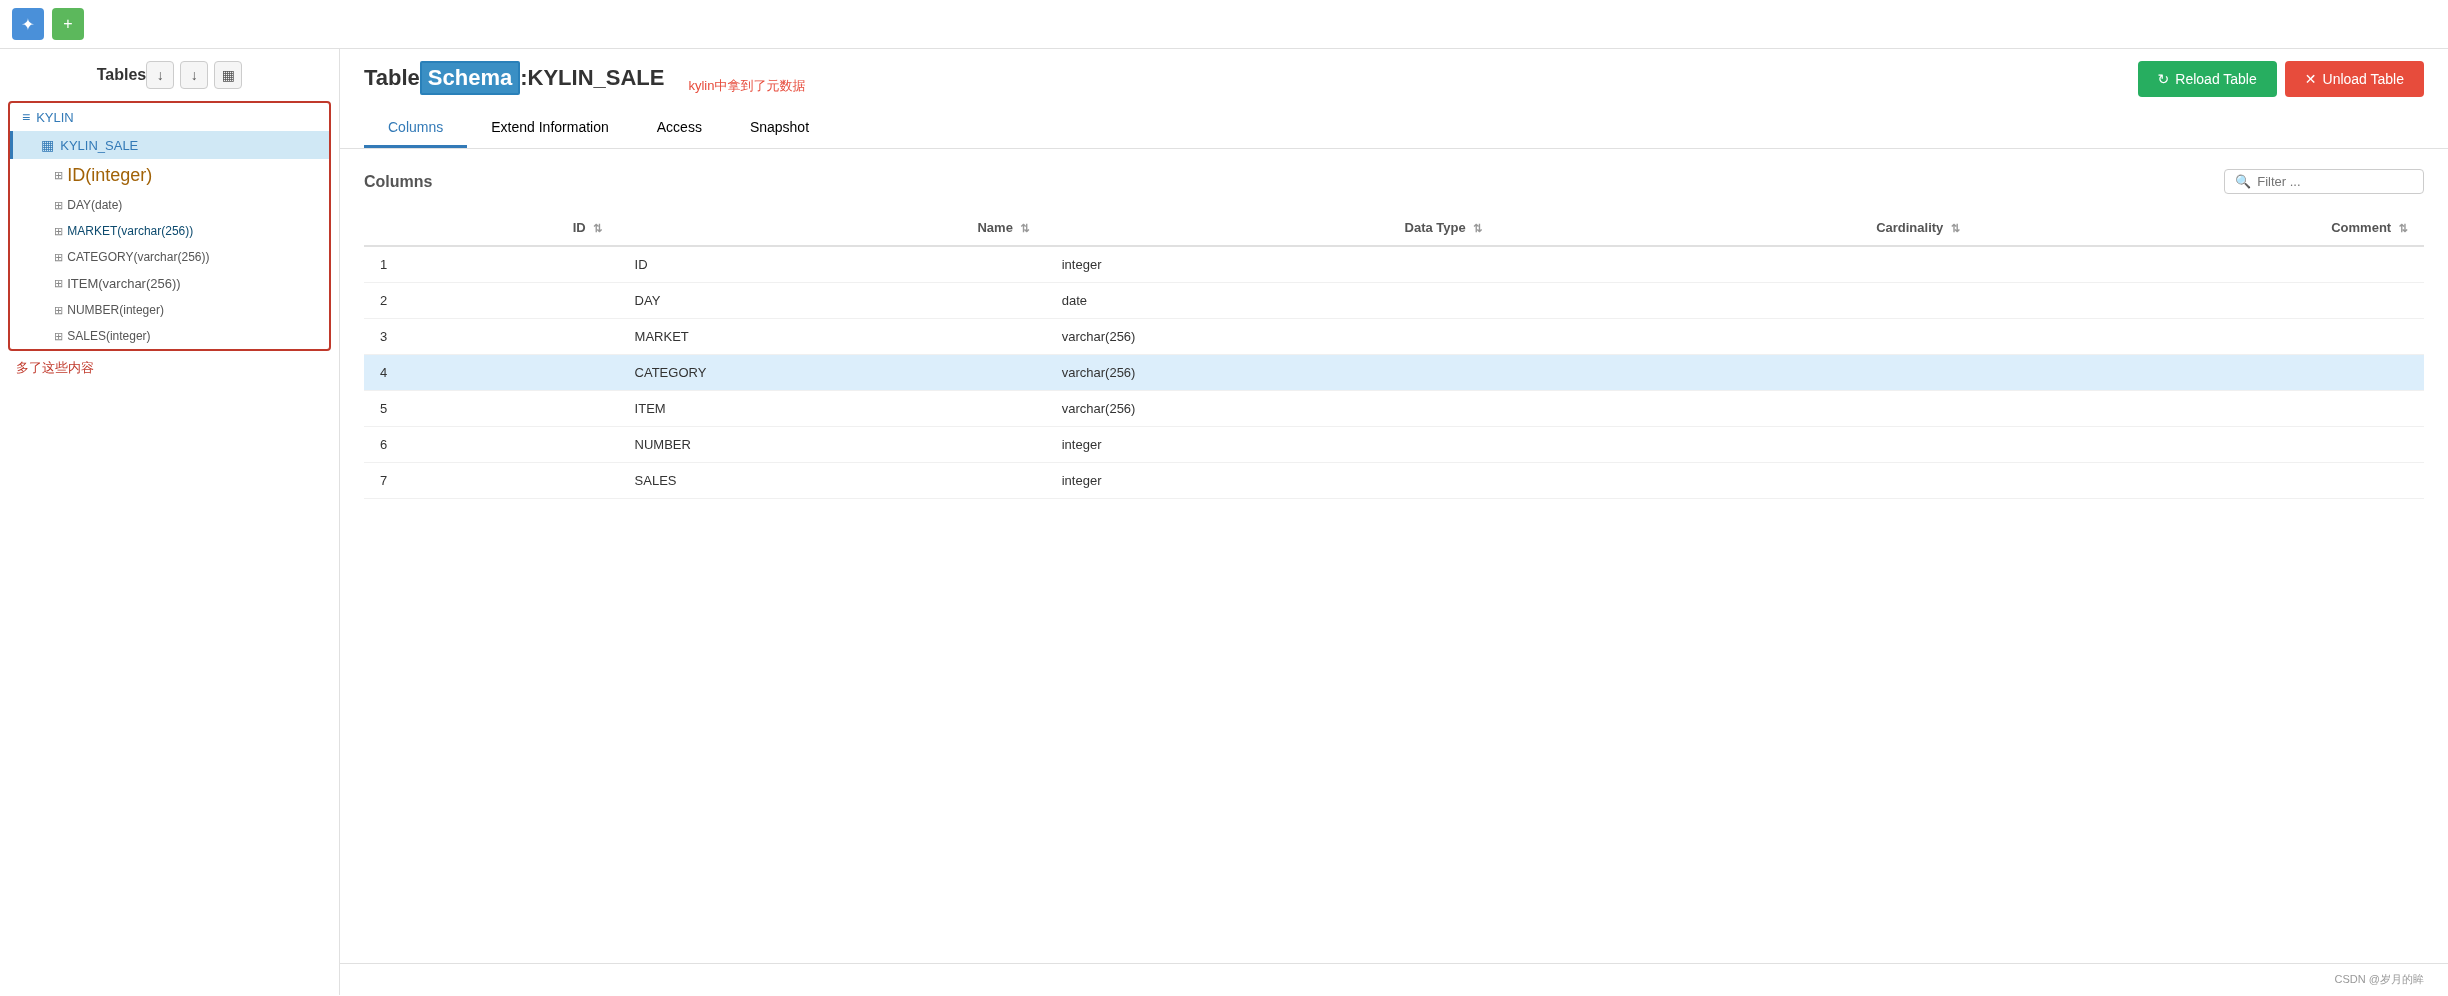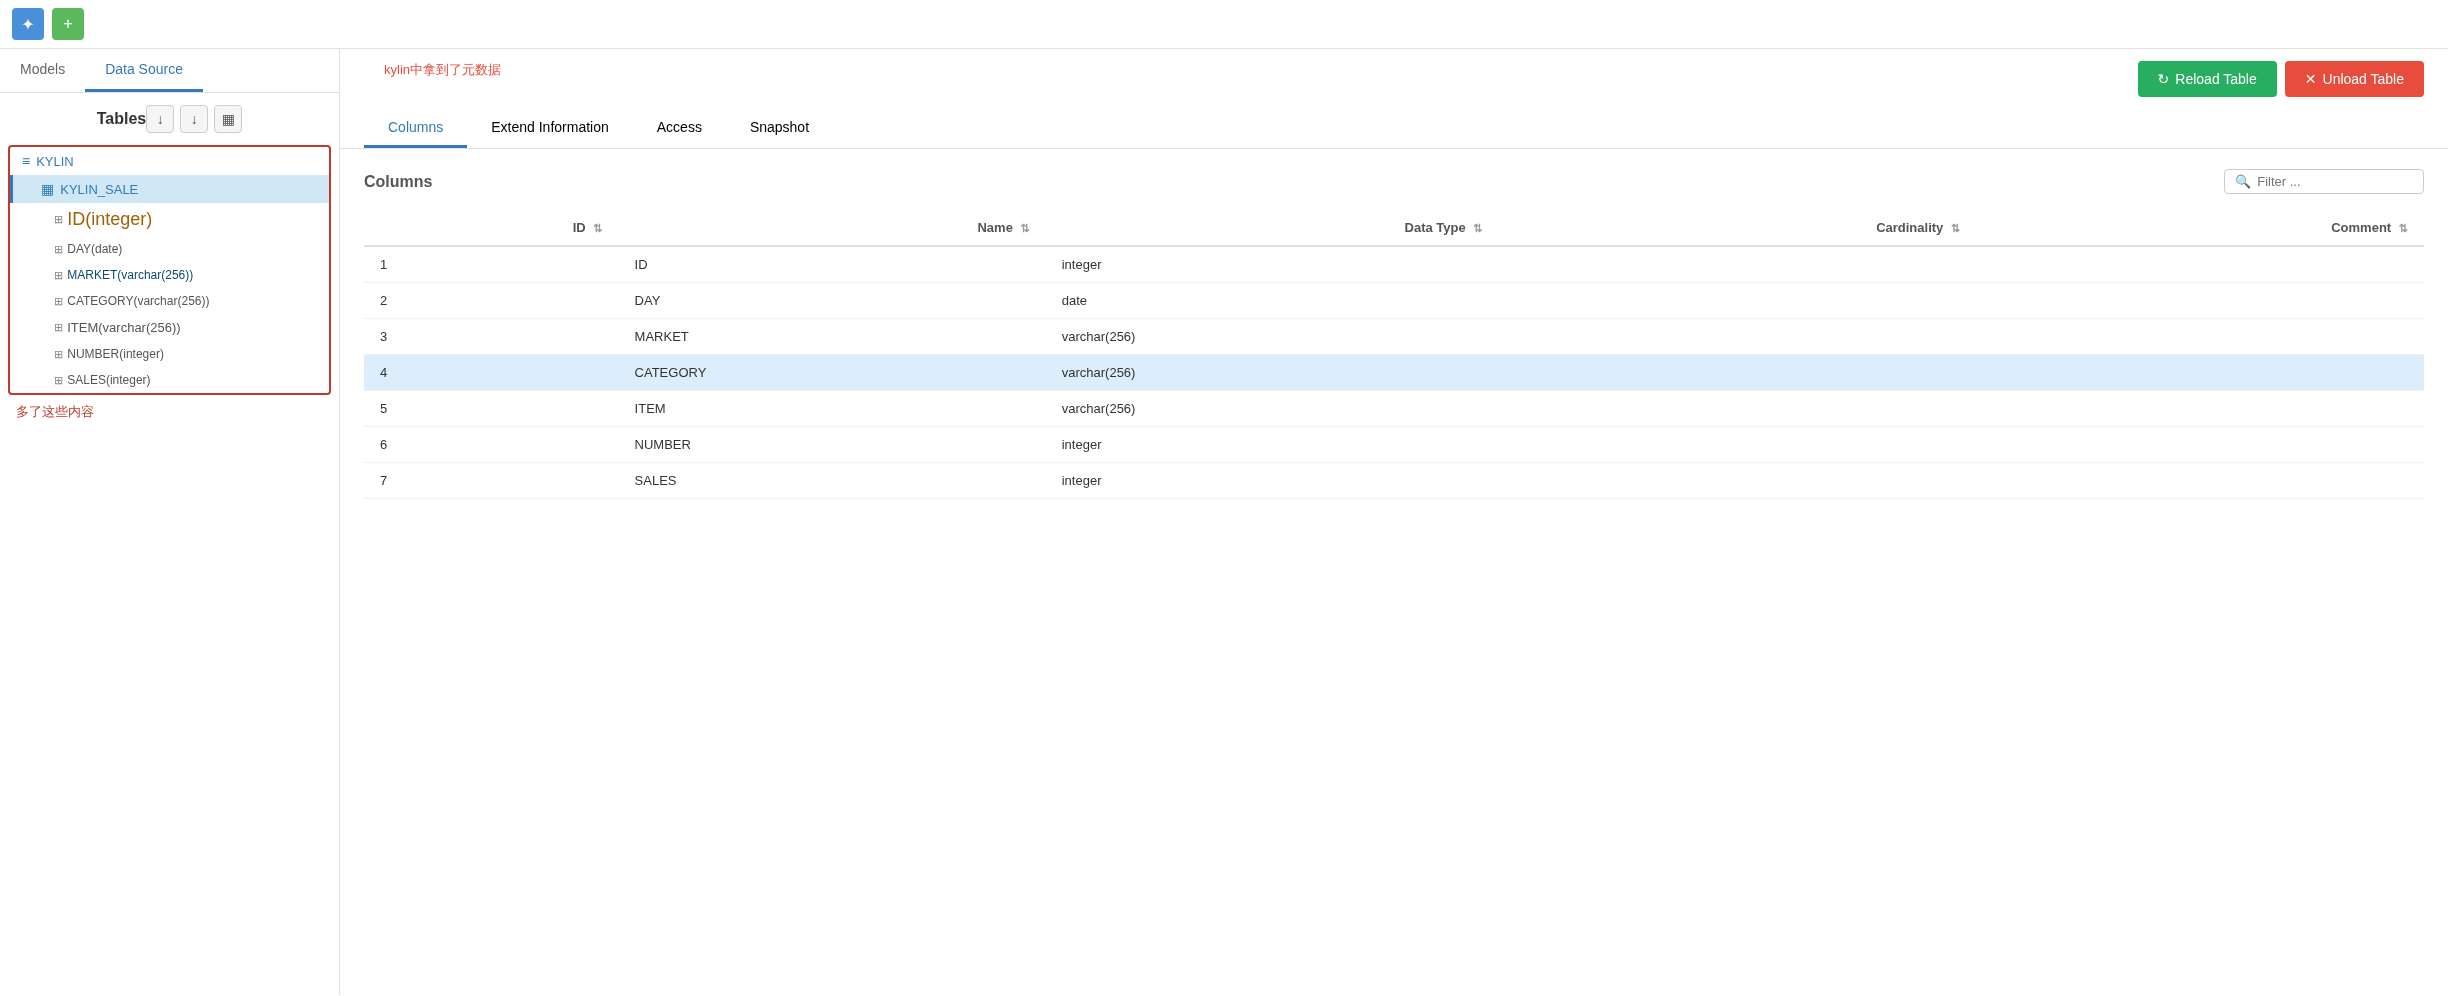--- a/index.html
+++ b/index.html
@@ -314,24 +314,20 @@
 
 <div class="top-bar">
   <button class="top-btn top-btn-blue">✦</button>
   <button class="top-btn top-btn-green">+</button>
 </div>
 
 <div class="main-layout">
 
   <div class="sidebar">
 
-    <div class="sidebar-tabs">
-      <div class="sidebar-tab">Models</div>
-      <div class="sidebar-tab active">Data Source</div>
-    </div>
 
     <div class="tables-header">
       <span class="tables-title">Tables</span>
       <div class="tables-actions">
         <button class="table-action-btn">↓</button>
         <button class="table-action-btn">↓</button>
         <button class="table-action-btn">▦</button>
       </div>
     </div>
 
@@ -381,20 +377,25 @@
 
     <div class="tree-note">多了这些内容</div>
   </div>
 
   <div class="content-area">
 
     <div class="content-header">
       <div class="table-title-row">
         <div class="table-title-left">
           <div style="display:flex; align-items:flex-end; gap:4px;">
+            <div class="table-schema-row">
+              <span class="table-label">Table </span>
+              <span class="schema-highlighted">Schema</span>
+              <span class="schema-rest">:KYLIN_SALE</span>
+            </div>
             <span class="note-text">kylin中拿到了元数据</span>
           </div>
         </div>
         <div class="action-buttons">
           <button class="reload-btn">
             <span>↻</span>
             <span>Reload Table</span>
           </button>
           <button class="unload-btn">
             <span>✕</span>
@@ -477,15 +478,18 @@
       <td>7</td>
       <td>SALES</td>
       <td>integer</td>
       <td></td>
       <td></td>
     </tr>
           </tbody>
       </table>
     </div>
 
+    <div class="footer">
+      <span>CSDN @岁月的眸</span>
+    </div>
   </div>
 
 </div>
 
 </body></html>

